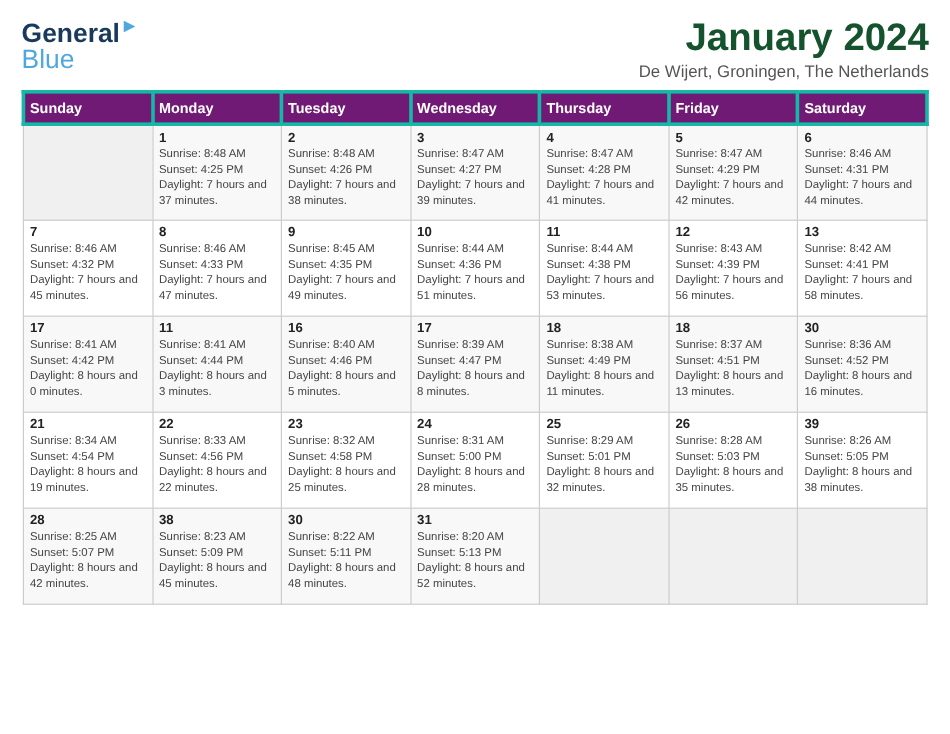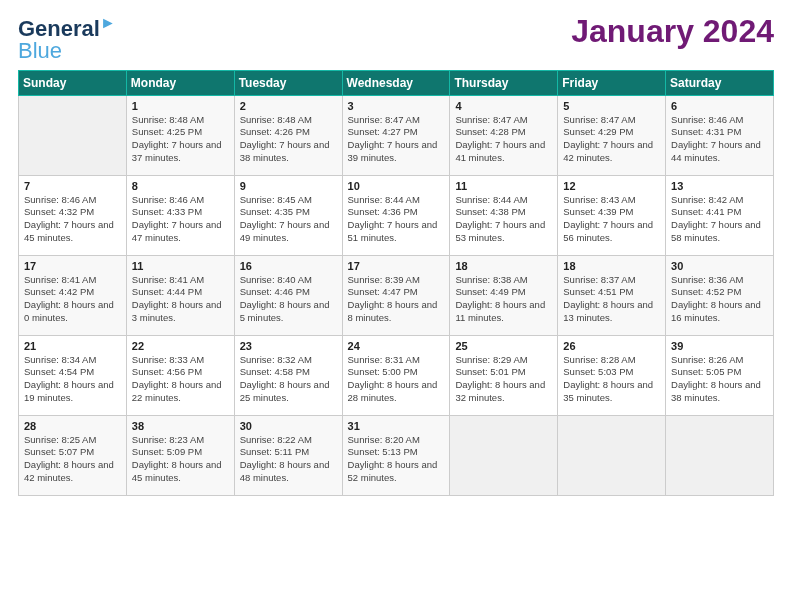--- a/index.html
+++ b/index.html
@@ -26,41 +26,41 @@
       display: flex;
       flex-direction: column;
       align-items: flex-start;
     }
     .title-section {
       text-align: right;
     }
     .month-title {
       font-size: 32px;
       font-weight: bold;
-      color: #701a75;
+      color: #14532d;
       line-height: 1.1;
     }
     .subtitle {
       font-size: 14px;
       color: #555;
       margin-top: 2px;
     }
     .calendar {
       width: 100%;
       border-collapse: collapse;
       font-size: 10.5px;
     }
     .calendar thead th {
-      background: #0f766e;
+      background: #701a75;
       color: #fff;
       padding: 5px 4px;
       text-align: left;
       font-size: 12px;
       font-weight: bold;
-      border: 1px solid #14b8a6;
+      border: 3px solid #14b8a6;
     }
     .calendar tbody td {
       border: 1px solid #ccc;
       vertical-align: top;
       padding: 4px 5px;
       width: 108px;
       min-height: 70px;
       height: 80px;
       background: #fff;
     }
@@ -93,20 +93,21 @@
     <div class="logo">
       <div style="display:flex;align-items:center;">
         <div style="font-size:22px;font-weight:bold;color:#1a3a5c;line-height:1.1;">
           <span style="color:#1a3a5c;">General</span><span style="color:#4ea8de;font-size:16px;vertical-align:super;">►</span>
         </div>
       </div>
       <div style="font-size:22px;font-weight:normal;color:#4ea8de;line-height:1.0;margin-top:-2px;">Blue</div>
     </div>
     <div class="title-section">
       <div class="month-title">January 2024</div>
+      <div class="subtitle">De Wijert, Groningen, The Netherlands</div>
     </div>
   </div>
 
   <table class="calendar">
     <thead>
       <tr>
       <th>Sunday</th>
           <th>Monday</th>
           <th>Tuesday</th>
           <th>Wednesday</th>

